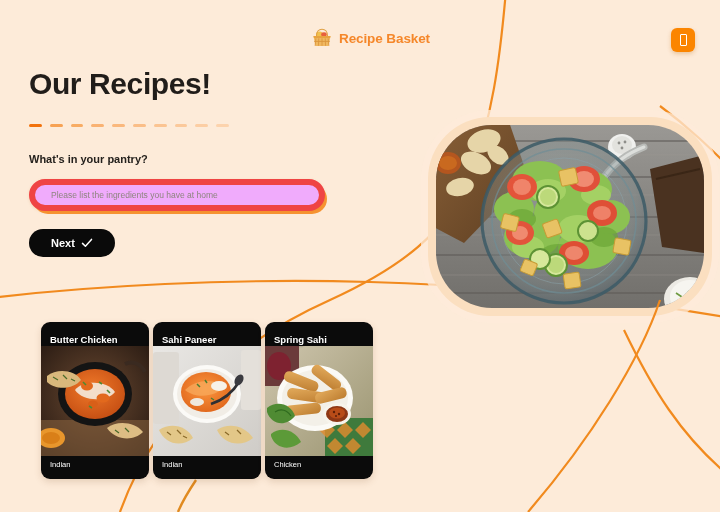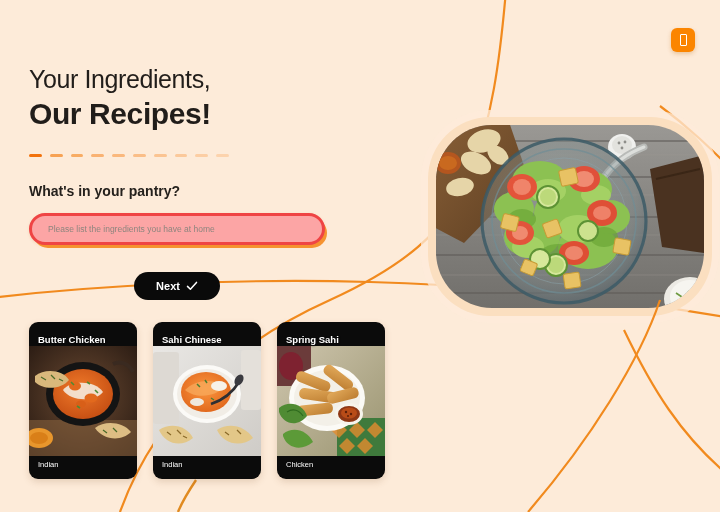--- a/index.html
+++ b/index.html
@@ -102,50 +102,49 @@
   }
   .divider i {
     display: block;
     height: 3px;
     flex: 1;
     border-radius: 2px;
     background: #f08a2a;
   }
   .pantry-label {
     margin-top: 26px;
-    font-size: 14px;
+    font-size: 11px;
     font-weight: bold;
     color: #25211d;
   }
   .input-wrap {
     margin-top: 14px;
     position: relative;
     width: 296px;
   }
   .pantry-input {
     width: 296px;
     height: 32px;
     border-radius: 18px;
-    border: 3px solid #ef4444;
-    background: #fca5a5;
+    border: 6px solid #ef4444;
+    background: #f0abfc;
     padding: 0 16px;
     font-family: "Liberation Sans", sans-serif;
     font-size: 8.5px;
     color: #3b3632;
     outline: none;
     box-shadow: 3px 4px 0 -1px rgba(245,132,20,0.85),
                 0 1px 3px rgba(200,120,40,0.18);
   }
   .pantry-input::placeholder { color: #8d857e; }
 
   .next-row {
-    margin-top: 27px;
+    margin-top: 18px;
     width: 296px;
     display: flex;
-    justify-content: center;
   }
   .next-button {
     display: inline-flex;
     align-items: center;
     gap: 6px;
     background: #0a0a0a;
     color: #ffffff;
     border: none;
     border-radius: 18px;
     height: 28px;
@@ -153,23 +152,23 @@
     font-family: "Liberation Sans", sans-serif;
     font-size: 11px;
     font-weight: bold;
     cursor: pointer;
   }
   .check-icon { display: block; }
 
   
   .cards {
     position: absolute;
-    left: 29px; top: 322px;
+    left: 41px; top: 322px;
     display: flex;
-    gap: 16px;
+    gap: 4px;
     z-index: 9;
     justify-content: space-between;
   }
   .card {
     position: relative;
     width: 108px; height: 157px;
     border-radius: 9px;
     background: #0b0b0b;
     overflow: hidden;
     box-shadow: 0 3px 7px rgba(120,80,40,0.18);
@@ -229,29 +228,40 @@
     <path d="M660,106 C690,128 712,150 730,168" fill="none" stroke="#F18A1E" stroke-width="2.2"></path>
   </svg>
 
   <svg class="decor front" viewBox="0 0 720 512">
     <path d="M624,330 C648,380 680,440 742,486" fill="none" stroke="#F18A1E" stroke-width="2.2"></path>
     <path d="M660,300 C640,360 590,440 528,512" fill="none" stroke="#F18A1E" stroke-width="2.2"></path>
     <path d="M196,480 C188,492 182,502 178,512" fill="none" stroke="#E08A20" stroke-width="2.4"></path>
   </svg>
 
   <div class="header">
+    <div class="logo">
+      <svg class="logo-icon" viewBox="0 0 22 20">
+        <ellipse cx="8.5" cy="6.2" rx="3.4" ry="2.6" fill="#F2C14E"></ellipse>
+        <ellipse cx="13" cy="6.5" rx="2.8" ry="2.3" fill="#E8603C"></ellipse>
+        <path d="M2.5 8 H19.5 L17.6 18 H4.4 Z" fill="#F0B860"></path>
+        <path d="M2.5 8 H19.5 L19.1 10 H2.9 Z" fill="#E8A340"></path>
+        <path d="M4.9 10.3 L4.1 17.8 M7.8 10.3 L7.4 17.8 M11 10.3 L11 17.8 M14.2 10.3 L14.6 17.8 M17.1 10.3 L17.9 17.8" stroke="#D9933A" stroke-width="0.8" fill="none"></path>
+        <path d="M3.2 13.4 H18.8" stroke="#D9933A" stroke-width="0.9" fill="none"></path>
+        <path d="M5.5 8 C5.5 3.6 8 1.2 11 1.2 C14 1.2 16.5 3.6 16.5 8" stroke="#E0A044" stroke-width="1.1" fill="none"></path>
+      </svg>
+      <span class="logo-text">Recipe Basket</span>
+    </div>
 
     <div class="menu-button">
       <span class="menu-glyph"></span>
     </div>
   </div>
 
   <div class="left-col">
     <h1 class="headline">
-      <span class="l1">Your Ingredients,</span>
       <span class="l2">Our Recipes!</span>
     </h1>
 
     <div class="divider">
       <i style="background:#F2720C;"></i>
       <i style="background:#F7A254;"></i>
       <i style="background:#F8AC64;"></i>
       <i style="background:#F9B273;"></i>
       <i style="background:#FAB87D;"></i>
       <i style="background:#FABE88;"></i>
@@ -338,21 +348,21 @@
           <ellipse cx="44" cy="56" rx="7" ry="4" fill="#efe9de"></ellipse>
           <path d="M44 38 l3 3 M58 52 l3 2 M52 34 l2 3" stroke="#4d7f2f" stroke-width="1.5" fill="none"></path>
           <path d="M58 58 C70 54 80 46 86 36" stroke="#2f2f33" stroke-width="2.6" fill="none"></path>
           <ellipse cx="86" cy="34" rx="4" ry="6" fill="#3a3a3f" transform="rotate(30 86 34)"></ellipse>
           <path d="M6 84 C18 76 34 80 40 92 C28 102 12 98 6 84 Z" fill="#e3c788"></path>
           <path d="M14 86 l4 3 M24 84 l4 4 M30 90 l4 2" stroke="#8a6a2a" stroke-width="1.2" fill="none"></path>
           <path d="M64 84 C76 76 92 80 100 92 C88 102 70 98 64 84 Z" fill="#e3c788"></path>
           <path d="M72 86 l4 3 M84 84 l4 4" stroke="#8a6a2a" stroke-width="1.2" fill="none"></path>
         </svg>
       </div>
-      <div class="card-title">Sahi Chinese</div>
+      <div class="card-title">Sahi Paneer</div>
       <div class="card-cuisine">Indian</div>
     </div>
 
     <div class="card">
       <div class="card-photo">
         <svg width="108" height="110" viewBox="0 0 108 110">
           <defs>
             <linearGradient id="srbg" x1="0" y1="0" x2="1" y2="1">
               <stop offset="0%" stop-color="#cfc6ae"></stop>
               <stop offset="100%" stop-color="#9a9470"></stop>

